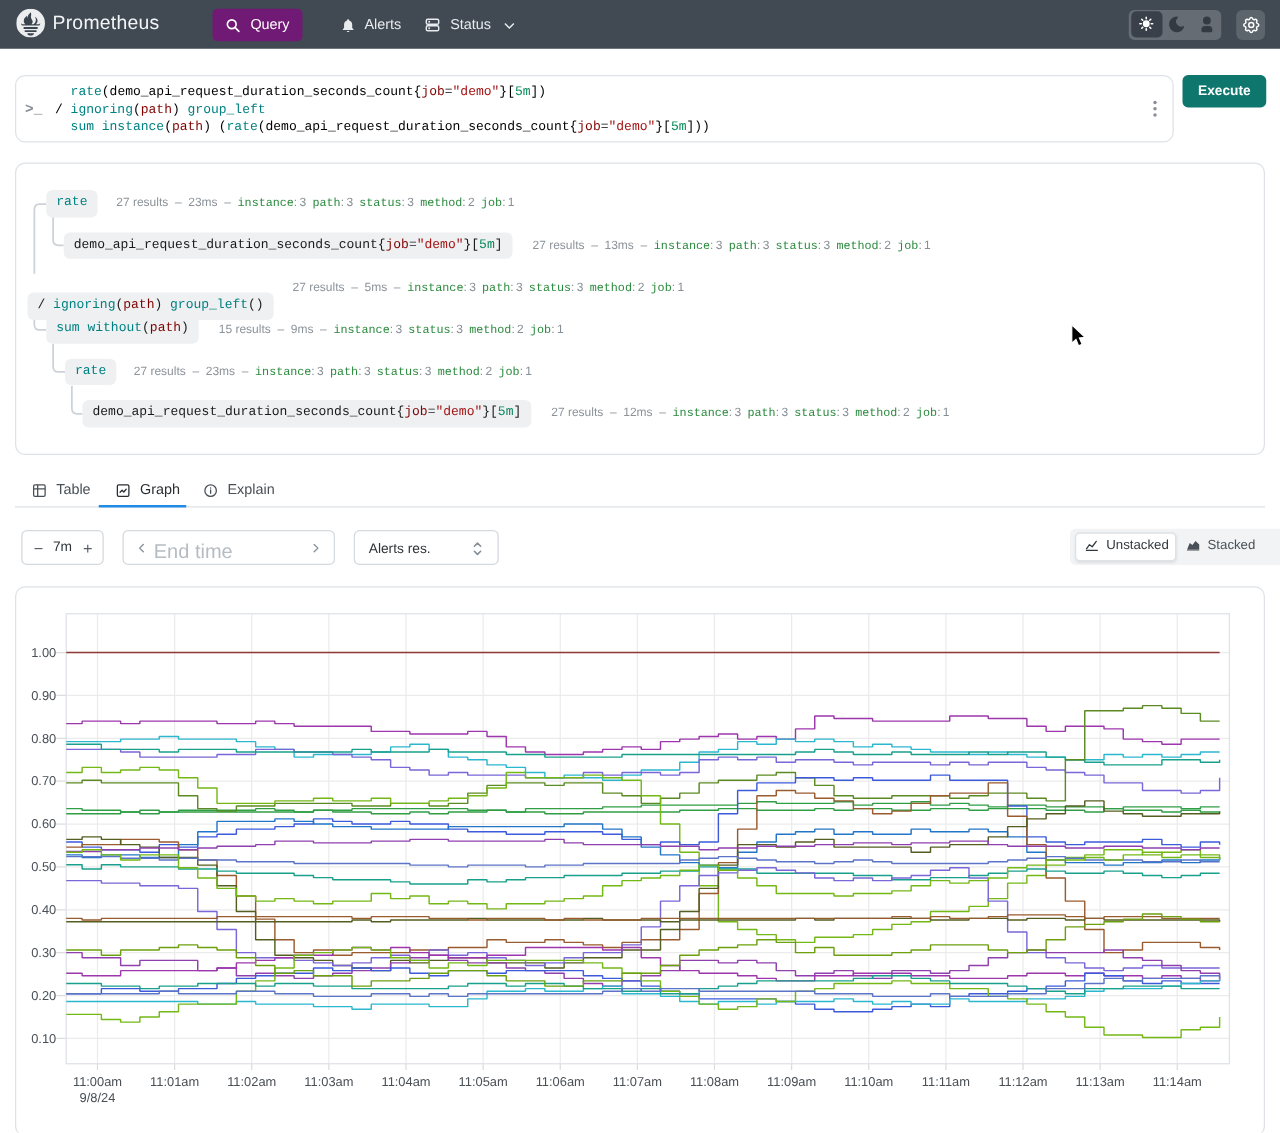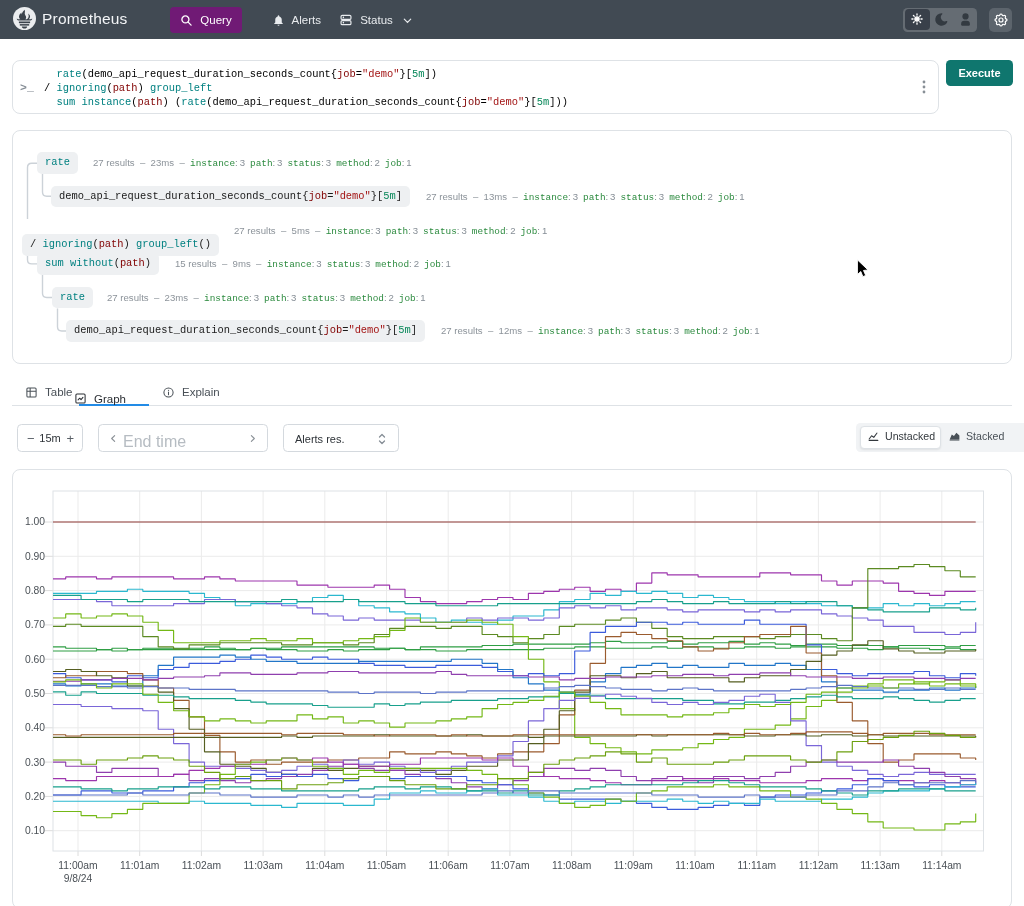--- a/index.html
+++ b/index.html
@@ -164,39 +164,39 @@
 
   <div id="tabs"></div>
   <div id="tabline"></div>
   <div class="tab" id="tab-table" style="left:25px;">
     <svg width="13" height="13" viewBox="0 0 24 24" fill="none" stroke="#495057" stroke-width="1.9">
         <rect x="3.5" y="3.5" width="17" height="17" rx="2"></rect>
         <path d="M3.5 9.5h17M9.5 3.5v17"></path>
       </svg>
     Table
   </div>
-  <div class="tab active" id="tab-graph" style="left:74px;align-items:flex-end;">
+  <div class="tab active" id="tab-graph" style="left:92px;">
     <svg width="13" height="13" viewBox="0 0 24 24" fill="none" stroke="#2a2e33" stroke-width="1.9">
         <rect x="3.5" y="3.5" width="17" height="17" rx="2"></rect>
         <path d="M7.5 14.5l3-3 2.5 2.5 3.5-4" stroke-linecap="round" stroke-linejoin="round"></path>
       </svg>
     Graph
   </div>
   <div class="tab" id="tab-explain" style="left:162px;"> 
     <svg width="13" height="13" viewBox="0 0 24 24" fill="none" stroke="#495057" stroke-width="1.9">
         <circle cx="12" cy="12" r="8.5"></circle>
         <path d="M12 11v5" stroke-linecap="round"></path>
         <path d="M12 8v.01" stroke-linecap="round" stroke-width="2.3"></path>
       </svg>
     Explain
   </div>
 
   <div class="ctl" id="rangebox">
       <span class="minus">−</span>
-      <span class="val">15m</span>
+      <span class="val">7m</span>
       <span class="plus">+</span>
     </div>
   <div class="ctl" id="endtime">
     <svg style="position:absolute;left:9px;top:8px" width="11" height="11" viewBox="0 0 24 24" fill="none" stroke="#8a9096" stroke-width="2.4" stroke-linecap="round" stroke-linejoin="round">
         <path d="M14.5 5.5L8 12l6.5 6.5"></path>
       </svg>
     <span class="ph">End time</span>
     <svg style="position:absolute;right:9px;top:8px" width="11" height="11" viewBox="0 0 24 24" fill="none" stroke="#8a9096" stroke-width="2.4" stroke-linecap="round" stroke-linejoin="round">
         <path d="M9.5 5.5L16 12l-6.5 6.5"></path>
       </svg>

